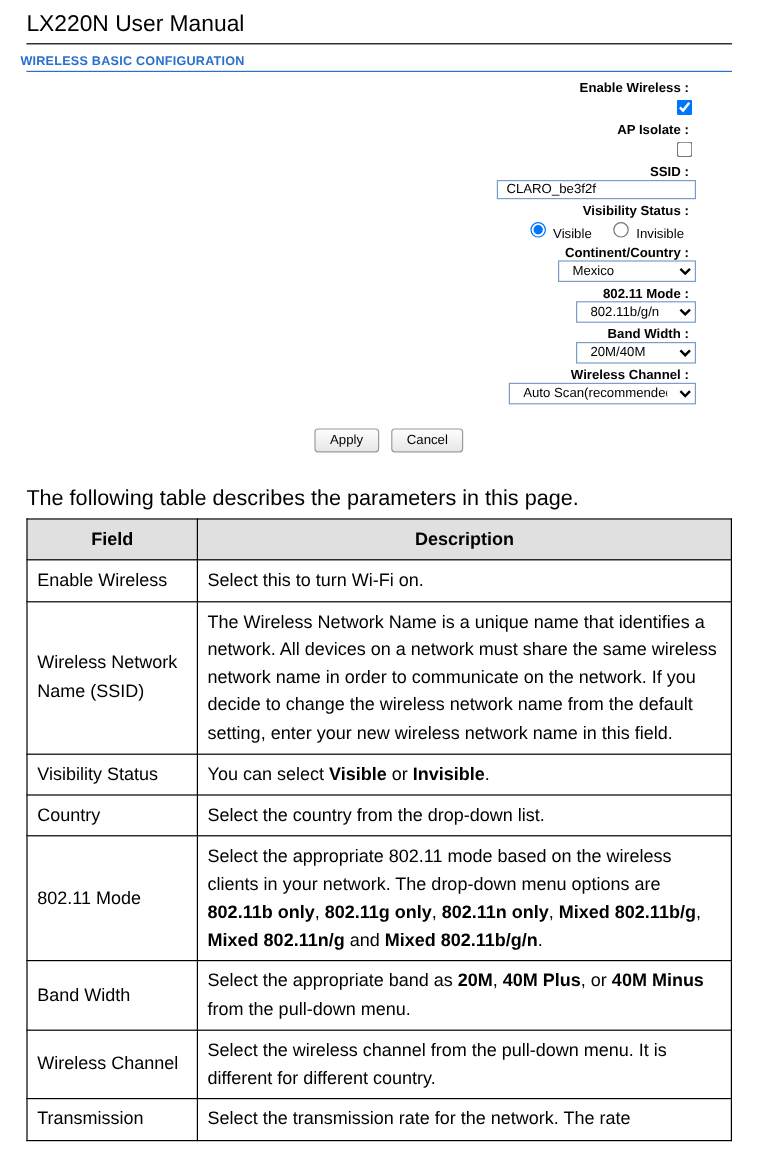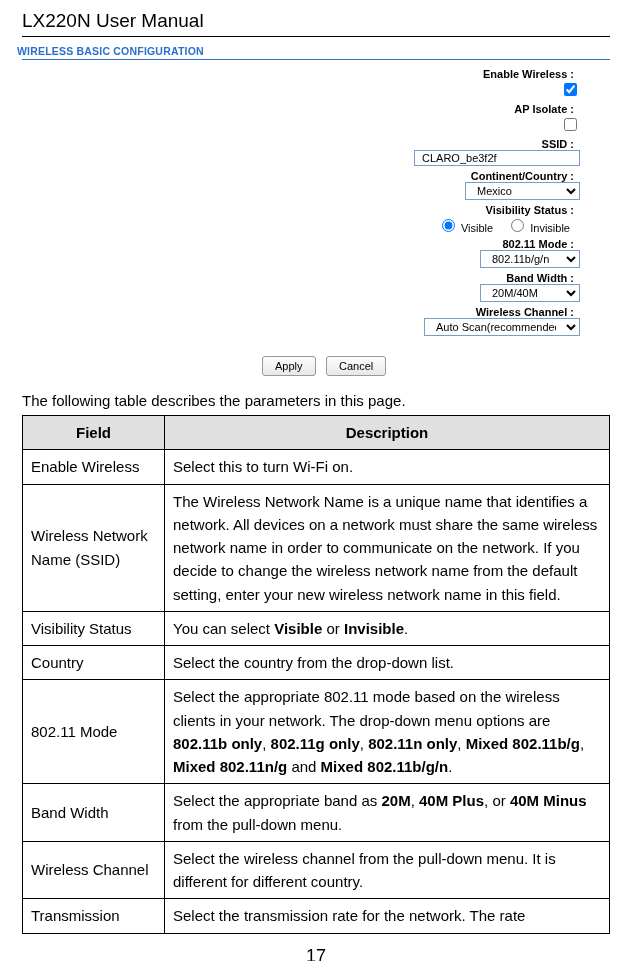--- a/index.html
+++ b/index.html
@@ -71,22 +71,22 @@
     .btn {
       font-size: 11px;
       padding: 3px 12px;
       background: linear-gradient(#fdfdfd,#e7e7e7);
       border: 1px solid #999;
       border-radius: 3px;
       margin-right: 6px;
       cursor: pointer;
     }
     .body-text {
-      font-size: 15px;
-      margin: 16px 0 6px 0;
+      font-size: 18px;
+      margin: 28px 0 6px 0;
     }
     .param-table {
       border-collapse: collapse;
       width: 100%;
       margin: 0;
     }
     .param-table th, .param-table td {
       border: 1px solid #000;
       padding: 5px 8px;
       font-size: 15px;
@@ -122,35 +122,35 @@
       <div class="config-label">Enable Wireless :</div>
       <div class="config-value"><input type="checkbox" checked="" style=""></div>
     </div>
     <div class="config-row">
       <div class="config-label">AP Isolate :</div>
       <div class="config-value"><input type="checkbox" style=""></div>
     </div>
     <div class="config-row">
       <div class="config-label">SSID :</div>
       <div class="config-value"><input type="text" value="CLARO_be3f2f" style=""></div>
-    </div>
-    <div class="config-row">
-      <div class="config-label">Continent/Country :</div>
-      <div class="config-value"><select class="med"><option>Mexico</option></select></div>
     </div>
     <div class="config-row">
       <div class="config-label">Visibility Status :</div>
       <div class="config-value">
         <input type="radio" checked="" style="">
         <span class="radio-label">Visible</span>
         <input type="radio" style="">
         <span class="radio-label">Invisible</span>
       </div>
     </div>
     <div class="config-row">
+      <div class="config-label">Continent/Country :</div>
+      <div class="config-value"><select class="med"><option>Mexico</option></select></div>
+    </div>
+    <div class="config-row">
       <div class="config-label">802.11 Mode :</div>
       <div class="config-value"><select class="small"><option>802.11b/g/n</option></select></div>
     </div>
     <div class="config-row">
       <div class="config-label">Band Width :</div>
       <div class="config-value"><select class="small"><option>20M/40M</option></select></div>
     </div>
     <div class="config-row">
       <div class="config-label">Wireless Channel :</div>
       <div class="config-value"><select class="large"><option>Auto Scan(recommended)</option></select></div>

